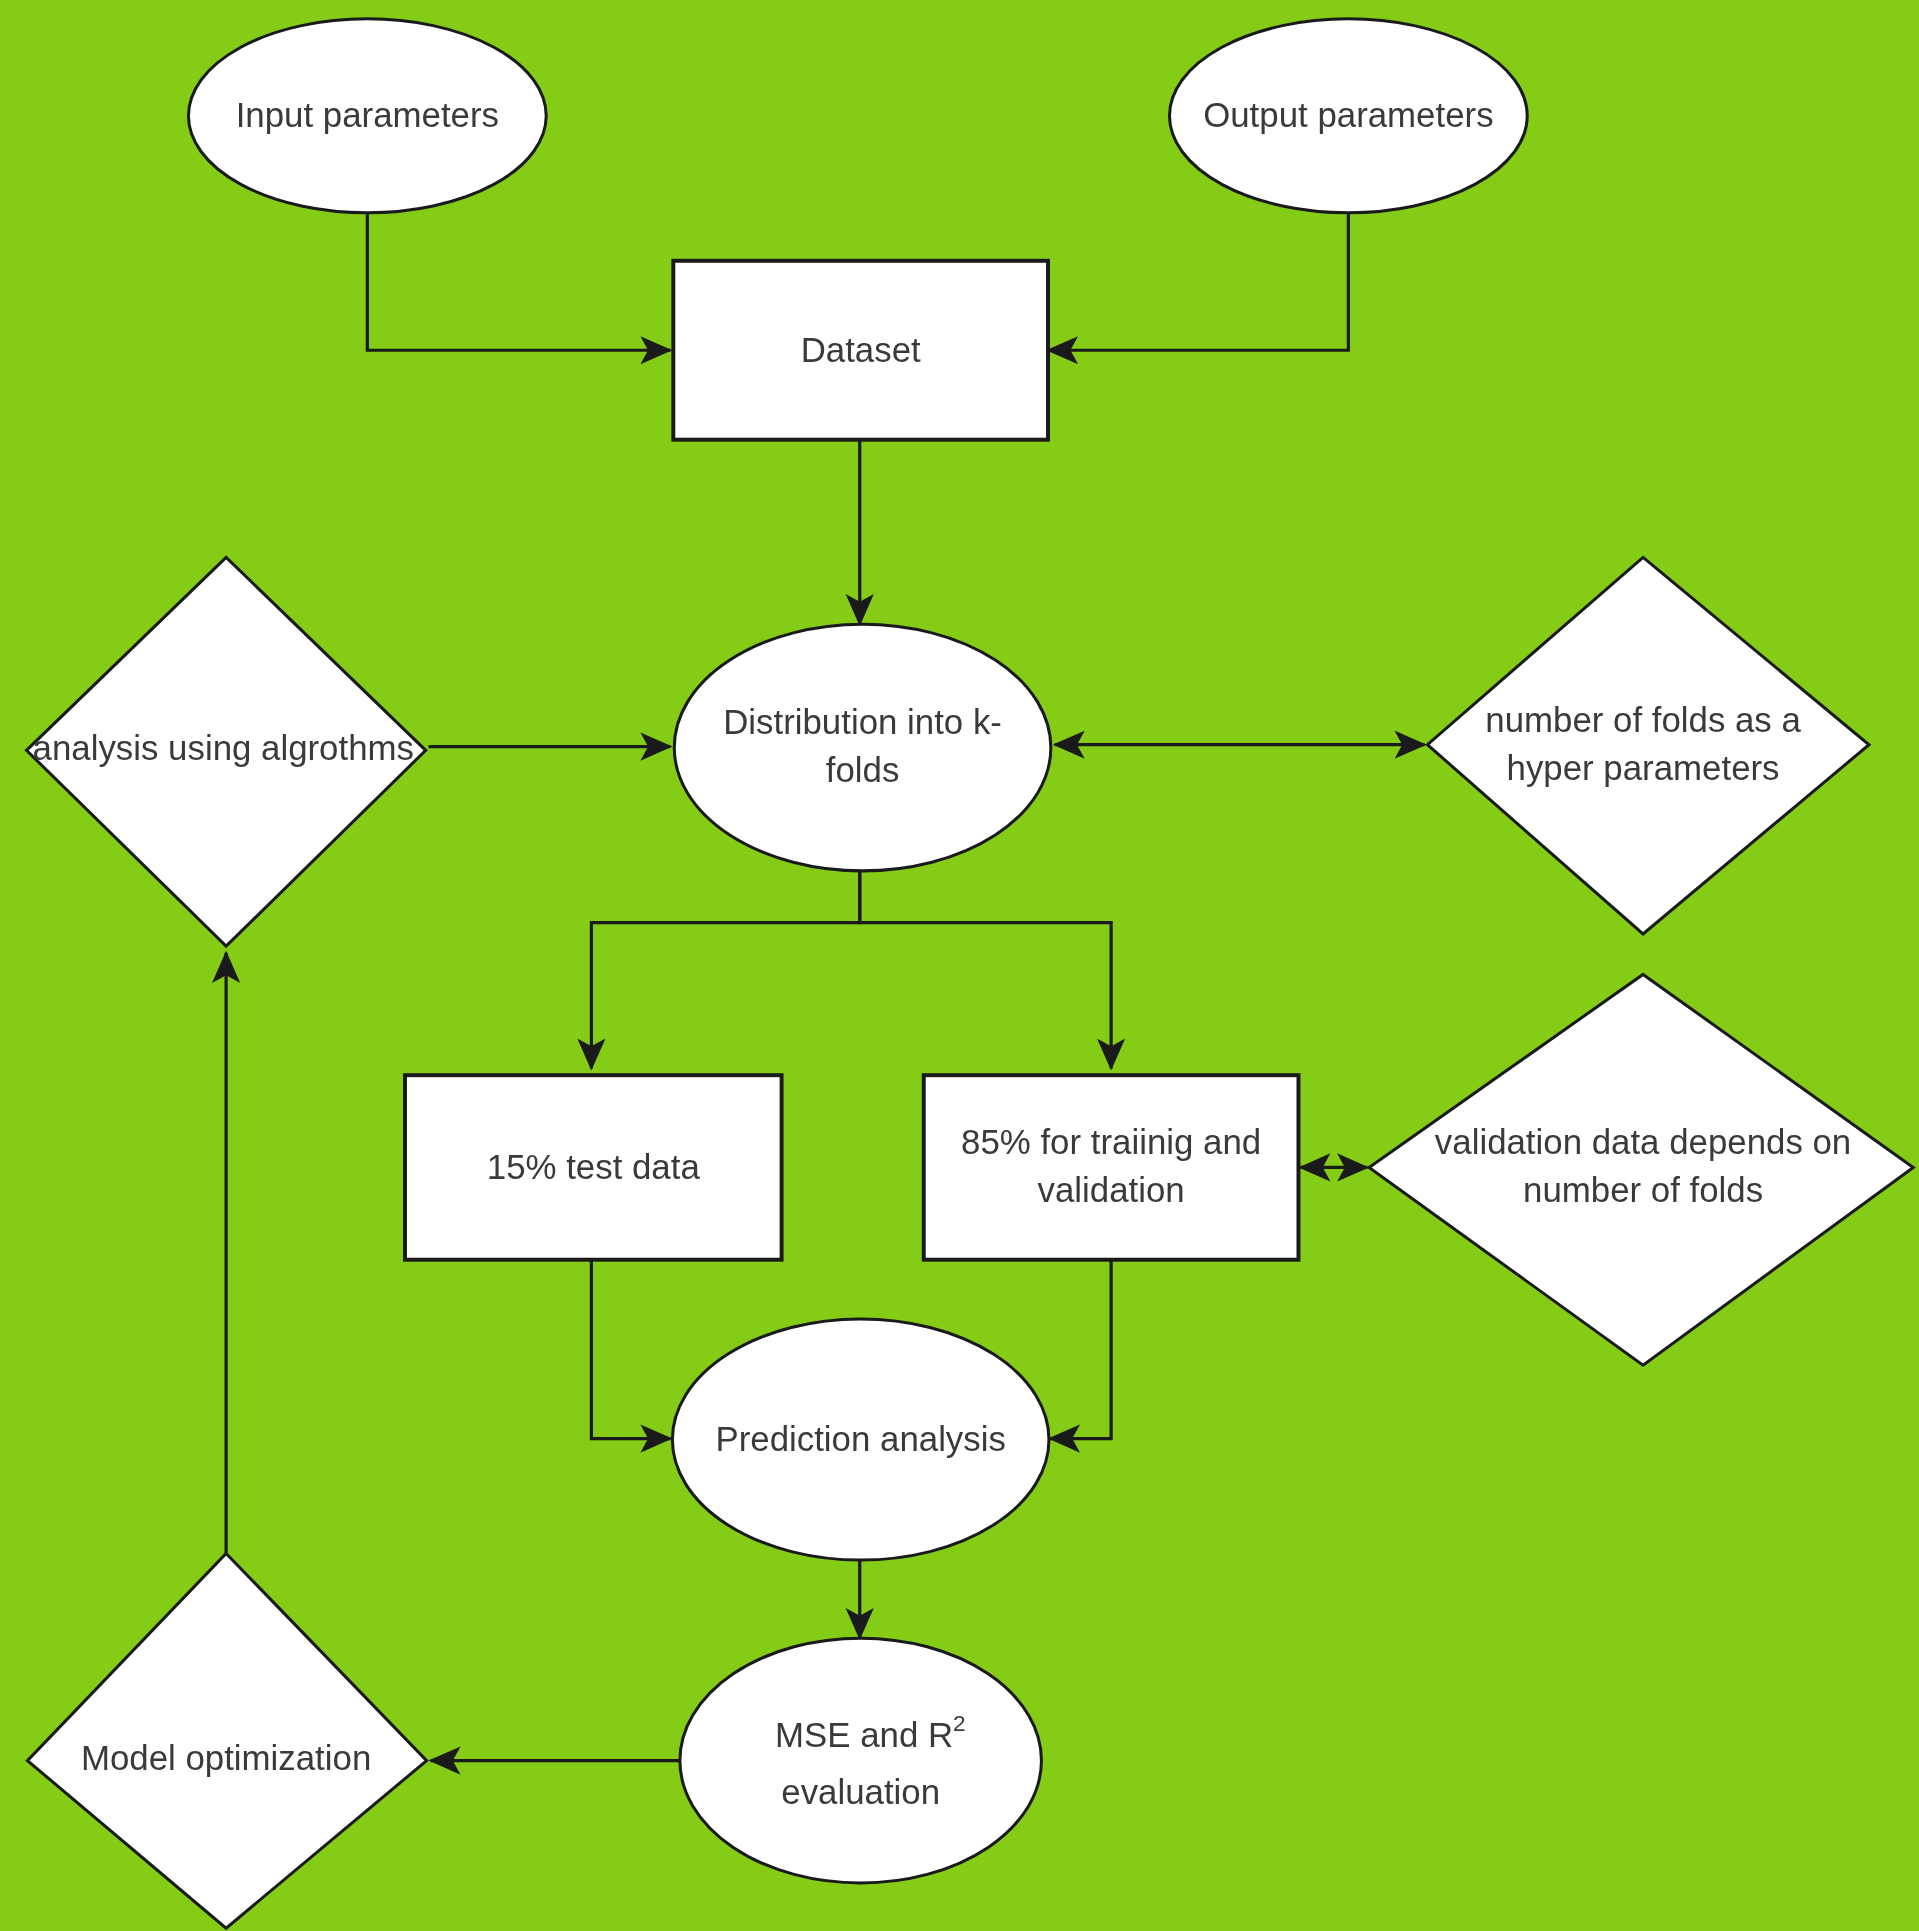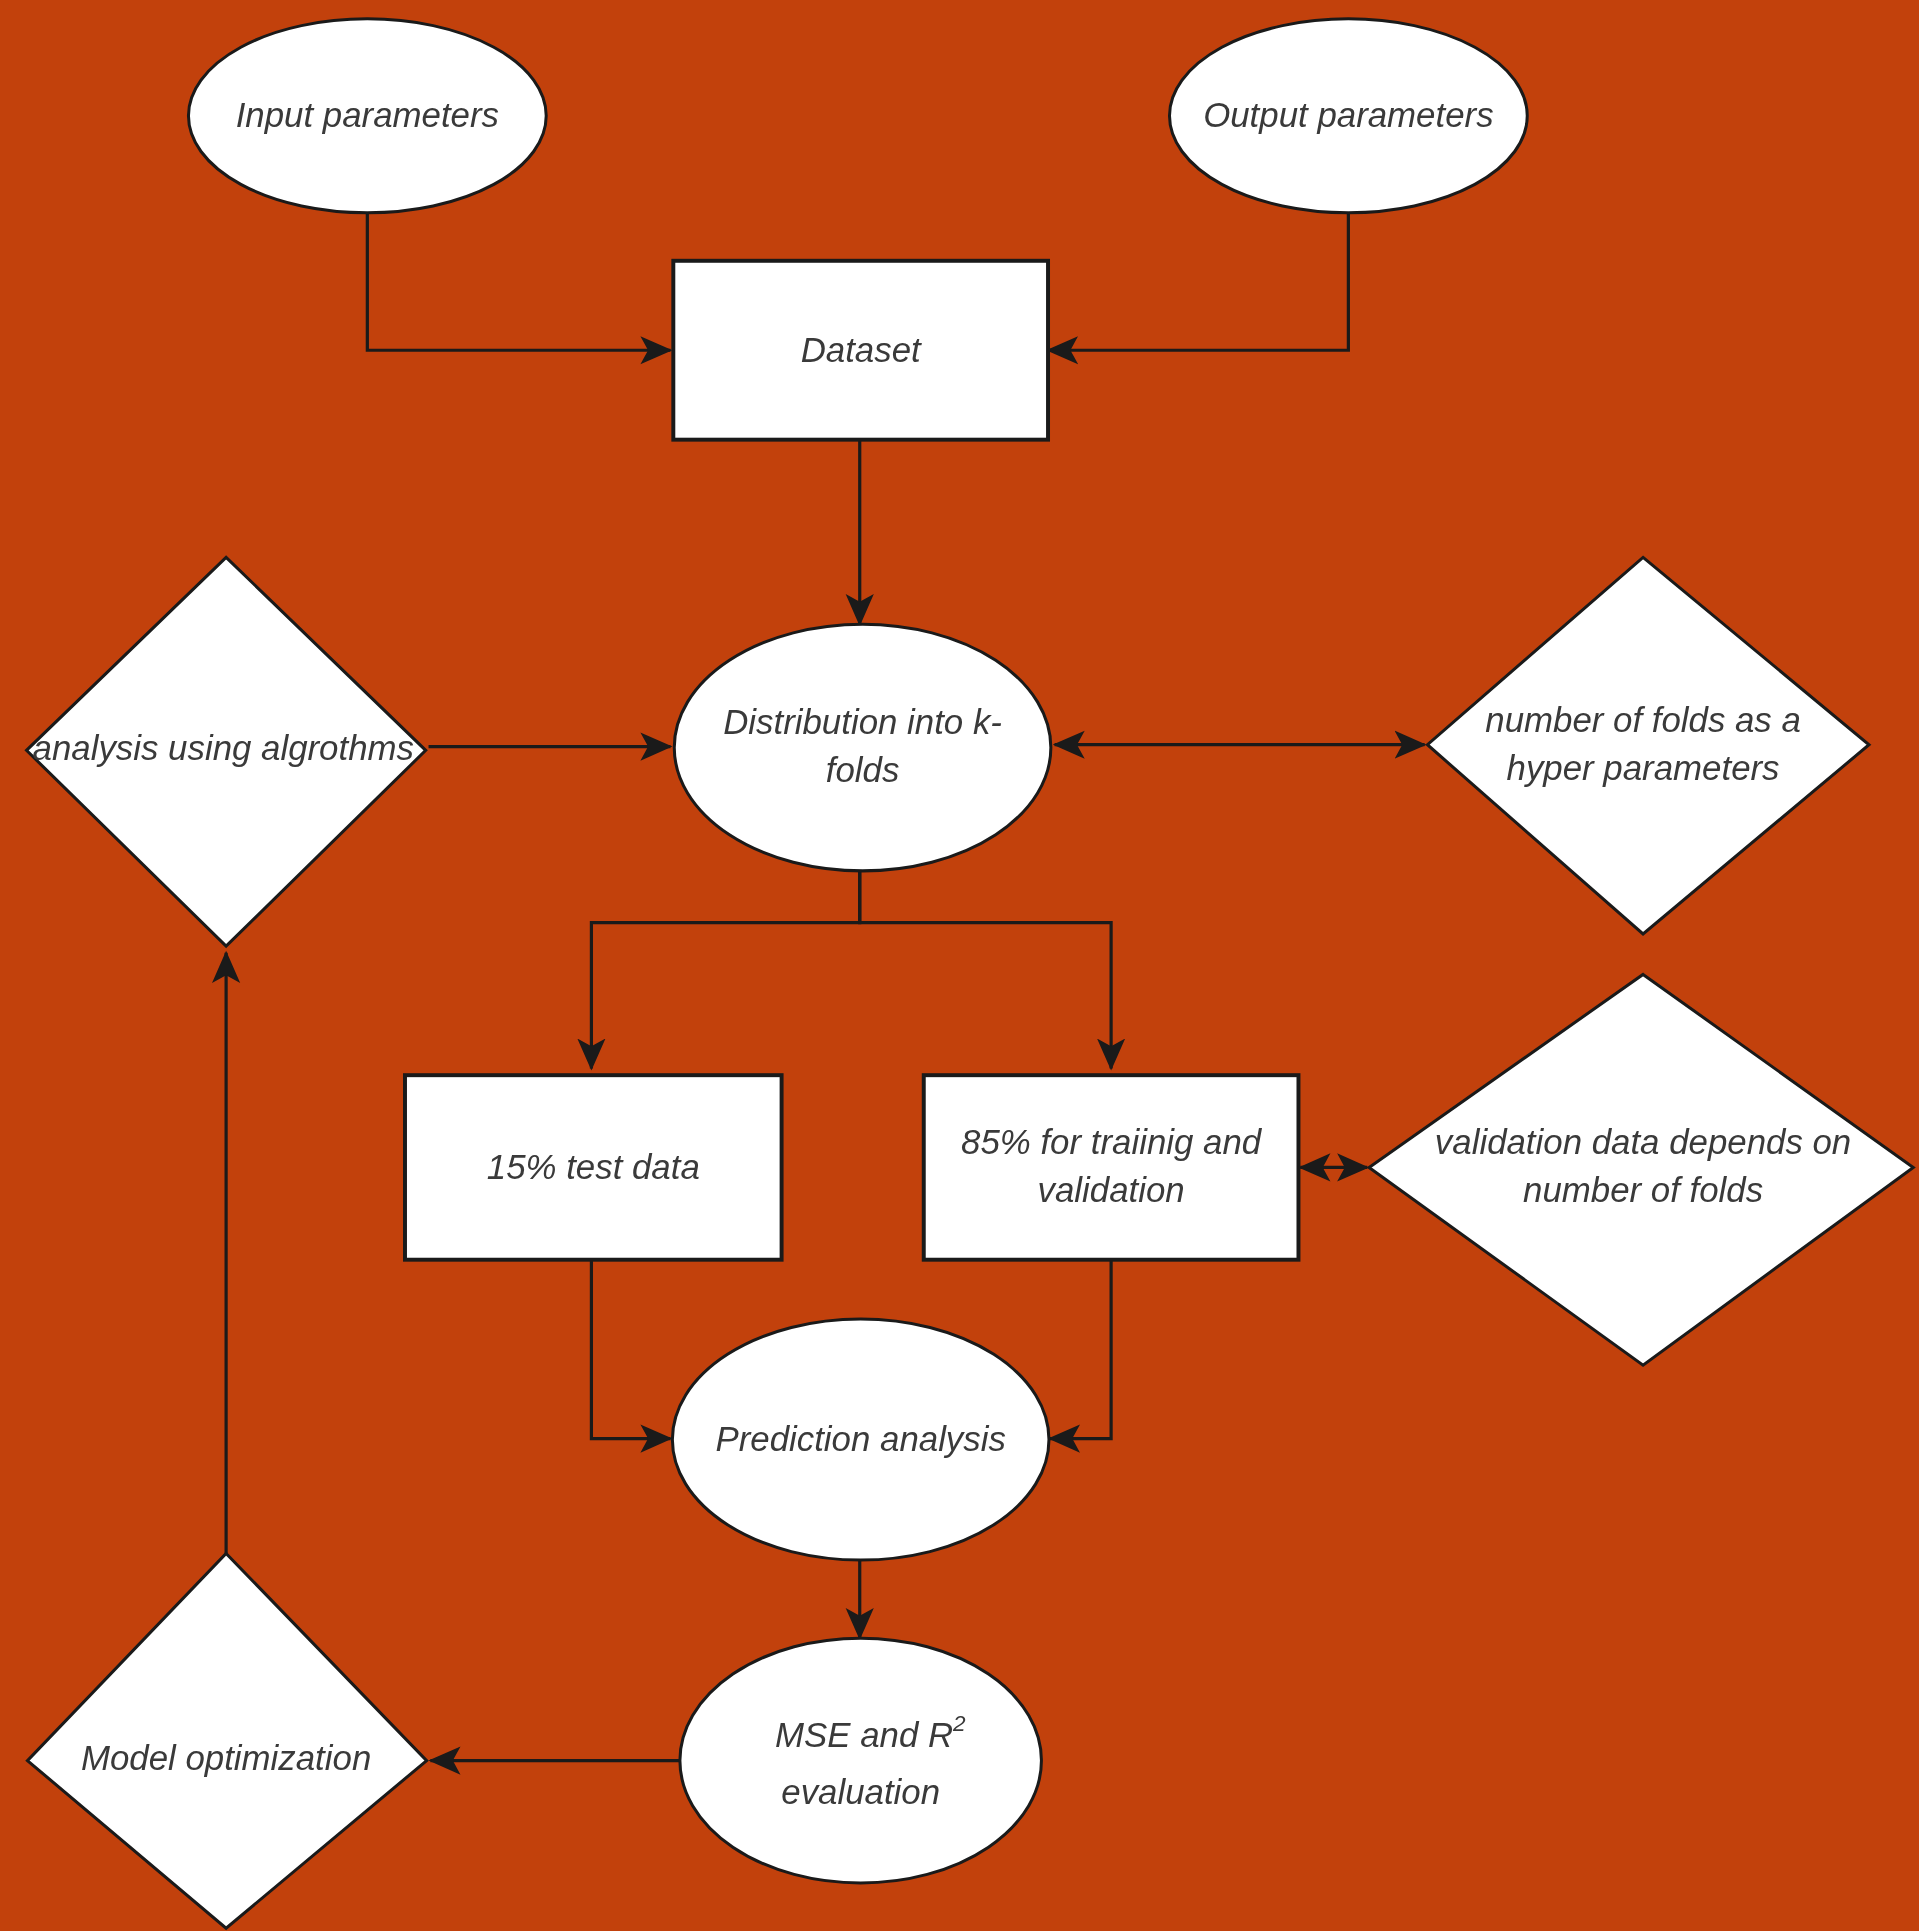--- a/index.html
+++ b/index.html
@@ -7,23 +7,22 @@
     padding: 0;
     background: #ffffff;
   }
   body {
     font-family: "Liberation Sans", sans-serif;
   }
   #canvas {
     position: relative;
     width: 1920px;
     height: 1931px;
-    background: #c2410c;
+    background: #84cc16;
     overflow: hidden;
-    font-style: italic;
   }
   #flow-svg {
     position: absolute;
     top: 0;
     left: 0;
     width: 1920px;
     height: 1931px;
   }
   .node-shape {
     fill: #ffffff;

